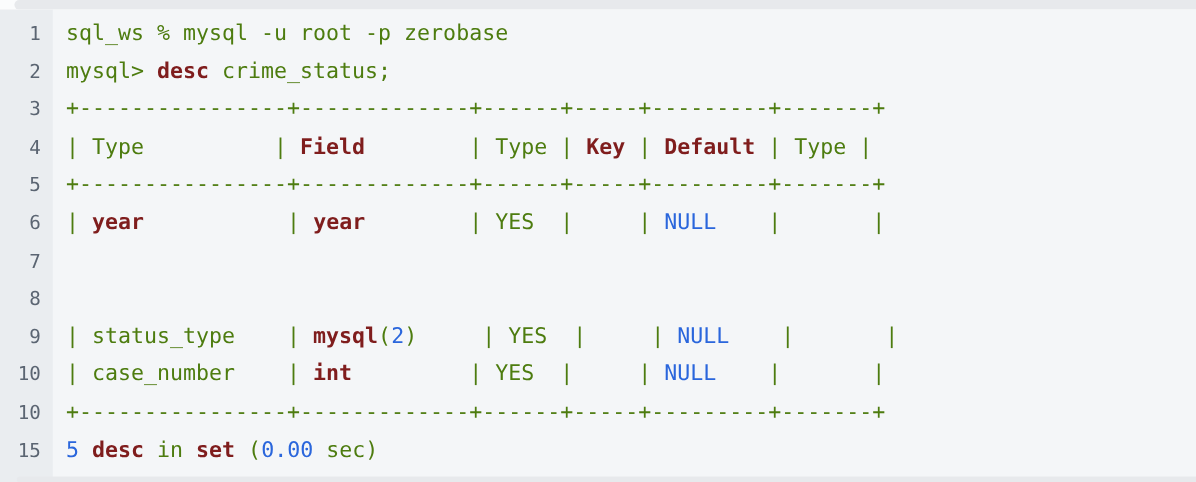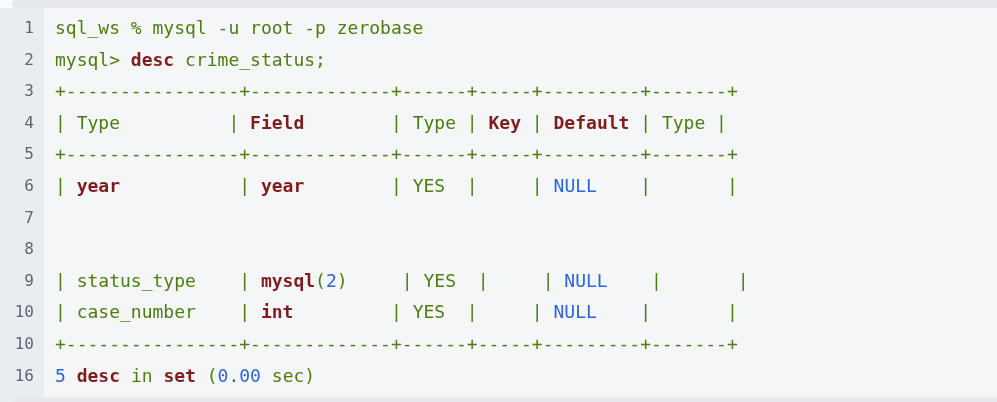--- a/index.html
+++ b/index.html
@@ -87,17 +87,17 @@
         <div class="line"><span class="ln">2</span><span class="code"><span class="tok-plain">mysql&gt; </span><span class="tok-keyword">desc</span><span class="tok-plain"> crime_status;</span></span></div>
         <div class="line"><span class="ln">3</span><span class="code"><span class="tok-plain">+----------------+-------------+------+-----+---------+-------+</span></span></div>
         <div class="line"><span class="ln">4</span><span class="code"><span class="tok-plain">| Type          | </span><span class="tok-keyword">Field</span><span class="tok-plain">        | Type | </span><span class="tok-keyword">Key</span><span class="tok-plain"> | </span><span class="tok-keyword">Default</span><span class="tok-plain"> | Type |</span></span></div>
         <div class="line"><span class="ln">5</span><span class="code"><span class="tok-plain">+----------------+-------------+------+-----+---------+-------+</span></span></div>
         <div class="line"><span class="ln">6</span><span class="code"><span class="tok-plain">| </span><span class="tok-keyword">year</span><span class="tok-plain">           | </span><span class="tok-keyword">year</span><span class="tok-plain">        | YES  |     | </span><span class="tok-literal">NULL</span><span class="tok-plain">    |       |</span></span></div>
         <div class="line"><span class="ln">7</span></div>
         <div class="line"><span class="ln">8</span></div>
         <div class="line"><span class="ln">9</span><span class="code"><span class="tok-plain">| status_type    | </span><span class="tok-keyword">mysql</span><span class="tok-plain">(</span><span class="tok-literal">2</span><span class="tok-plain">)     | YES  |     | </span><span class="tok-literal">NULL</span><span class="tok-plain">    |       |</span></span></div>
         <div class="line"><span class="ln">10</span><span class="code"><span class="tok-plain">| case_number    | </span><span class="tok-keyword">int</span><span class="tok-plain">         | YES  |     | </span><span class="tok-literal">NULL</span><span class="tok-plain">    |       |</span></span></div>
         <div class="line"><span class="ln">10</span><span class="code"><span class="tok-plain">+----------------+-------------+------+-----+---------+-------+</span></span></div>
-        <div class="line"><span class="ln">16</span><span class="code"><span class="tok-literal">5</span><span class="tok-plain"> </span><span class="tok-keyword">desc</span><span class="tok-plain"> in </span><span class="tok-keyword">set</span><span class="tok-plain"> (</span><span class="tok-literal">0.00</span><span class="tok-plain"> sec)</span></span></div>
+        <div class="line"><span class="ln">15</span><span class="code"><span class="tok-literal">5</span><span class="tok-plain"> </span><span class="tok-keyword">desc</span><span class="tok-plain"> in </span><span class="tok-keyword">set</span><span class="tok-plain"> (</span><span class="tok-literal">0.00</span><span class="tok-plain"> sec)</span></span></div>
       </div>
   </div>
   <div class="strip-bottom"></div>
 </div>
 
 </body></html>

